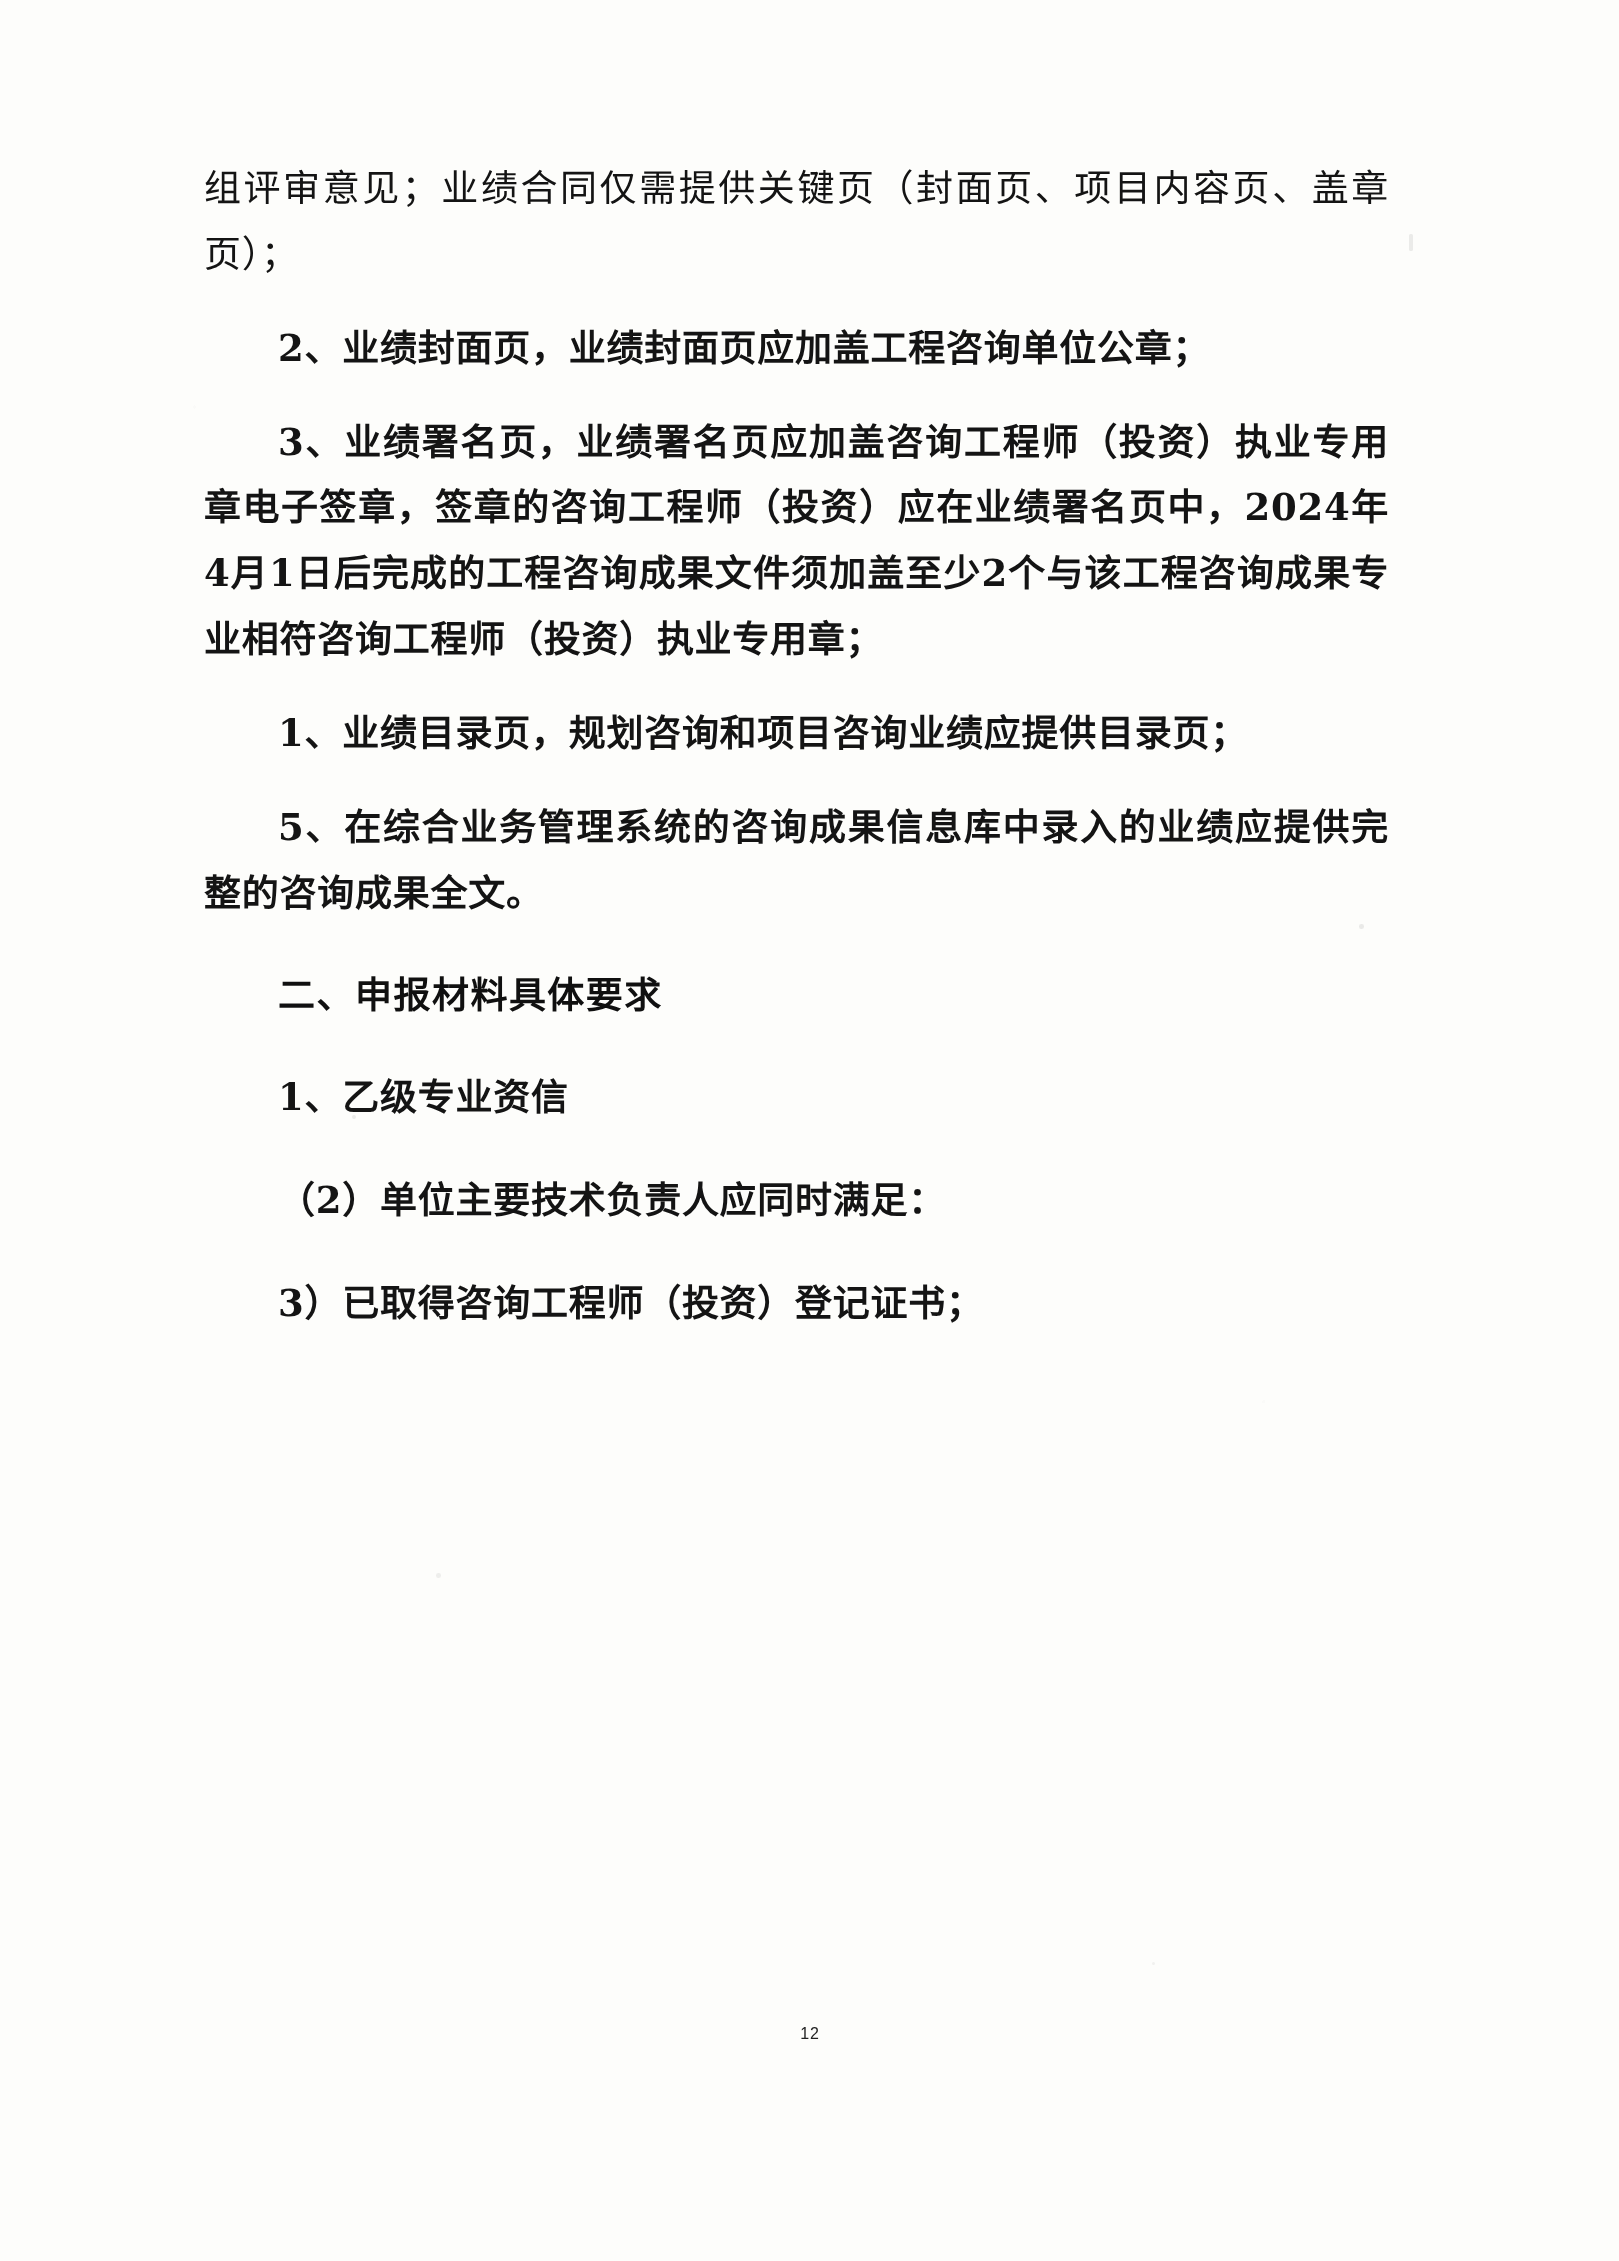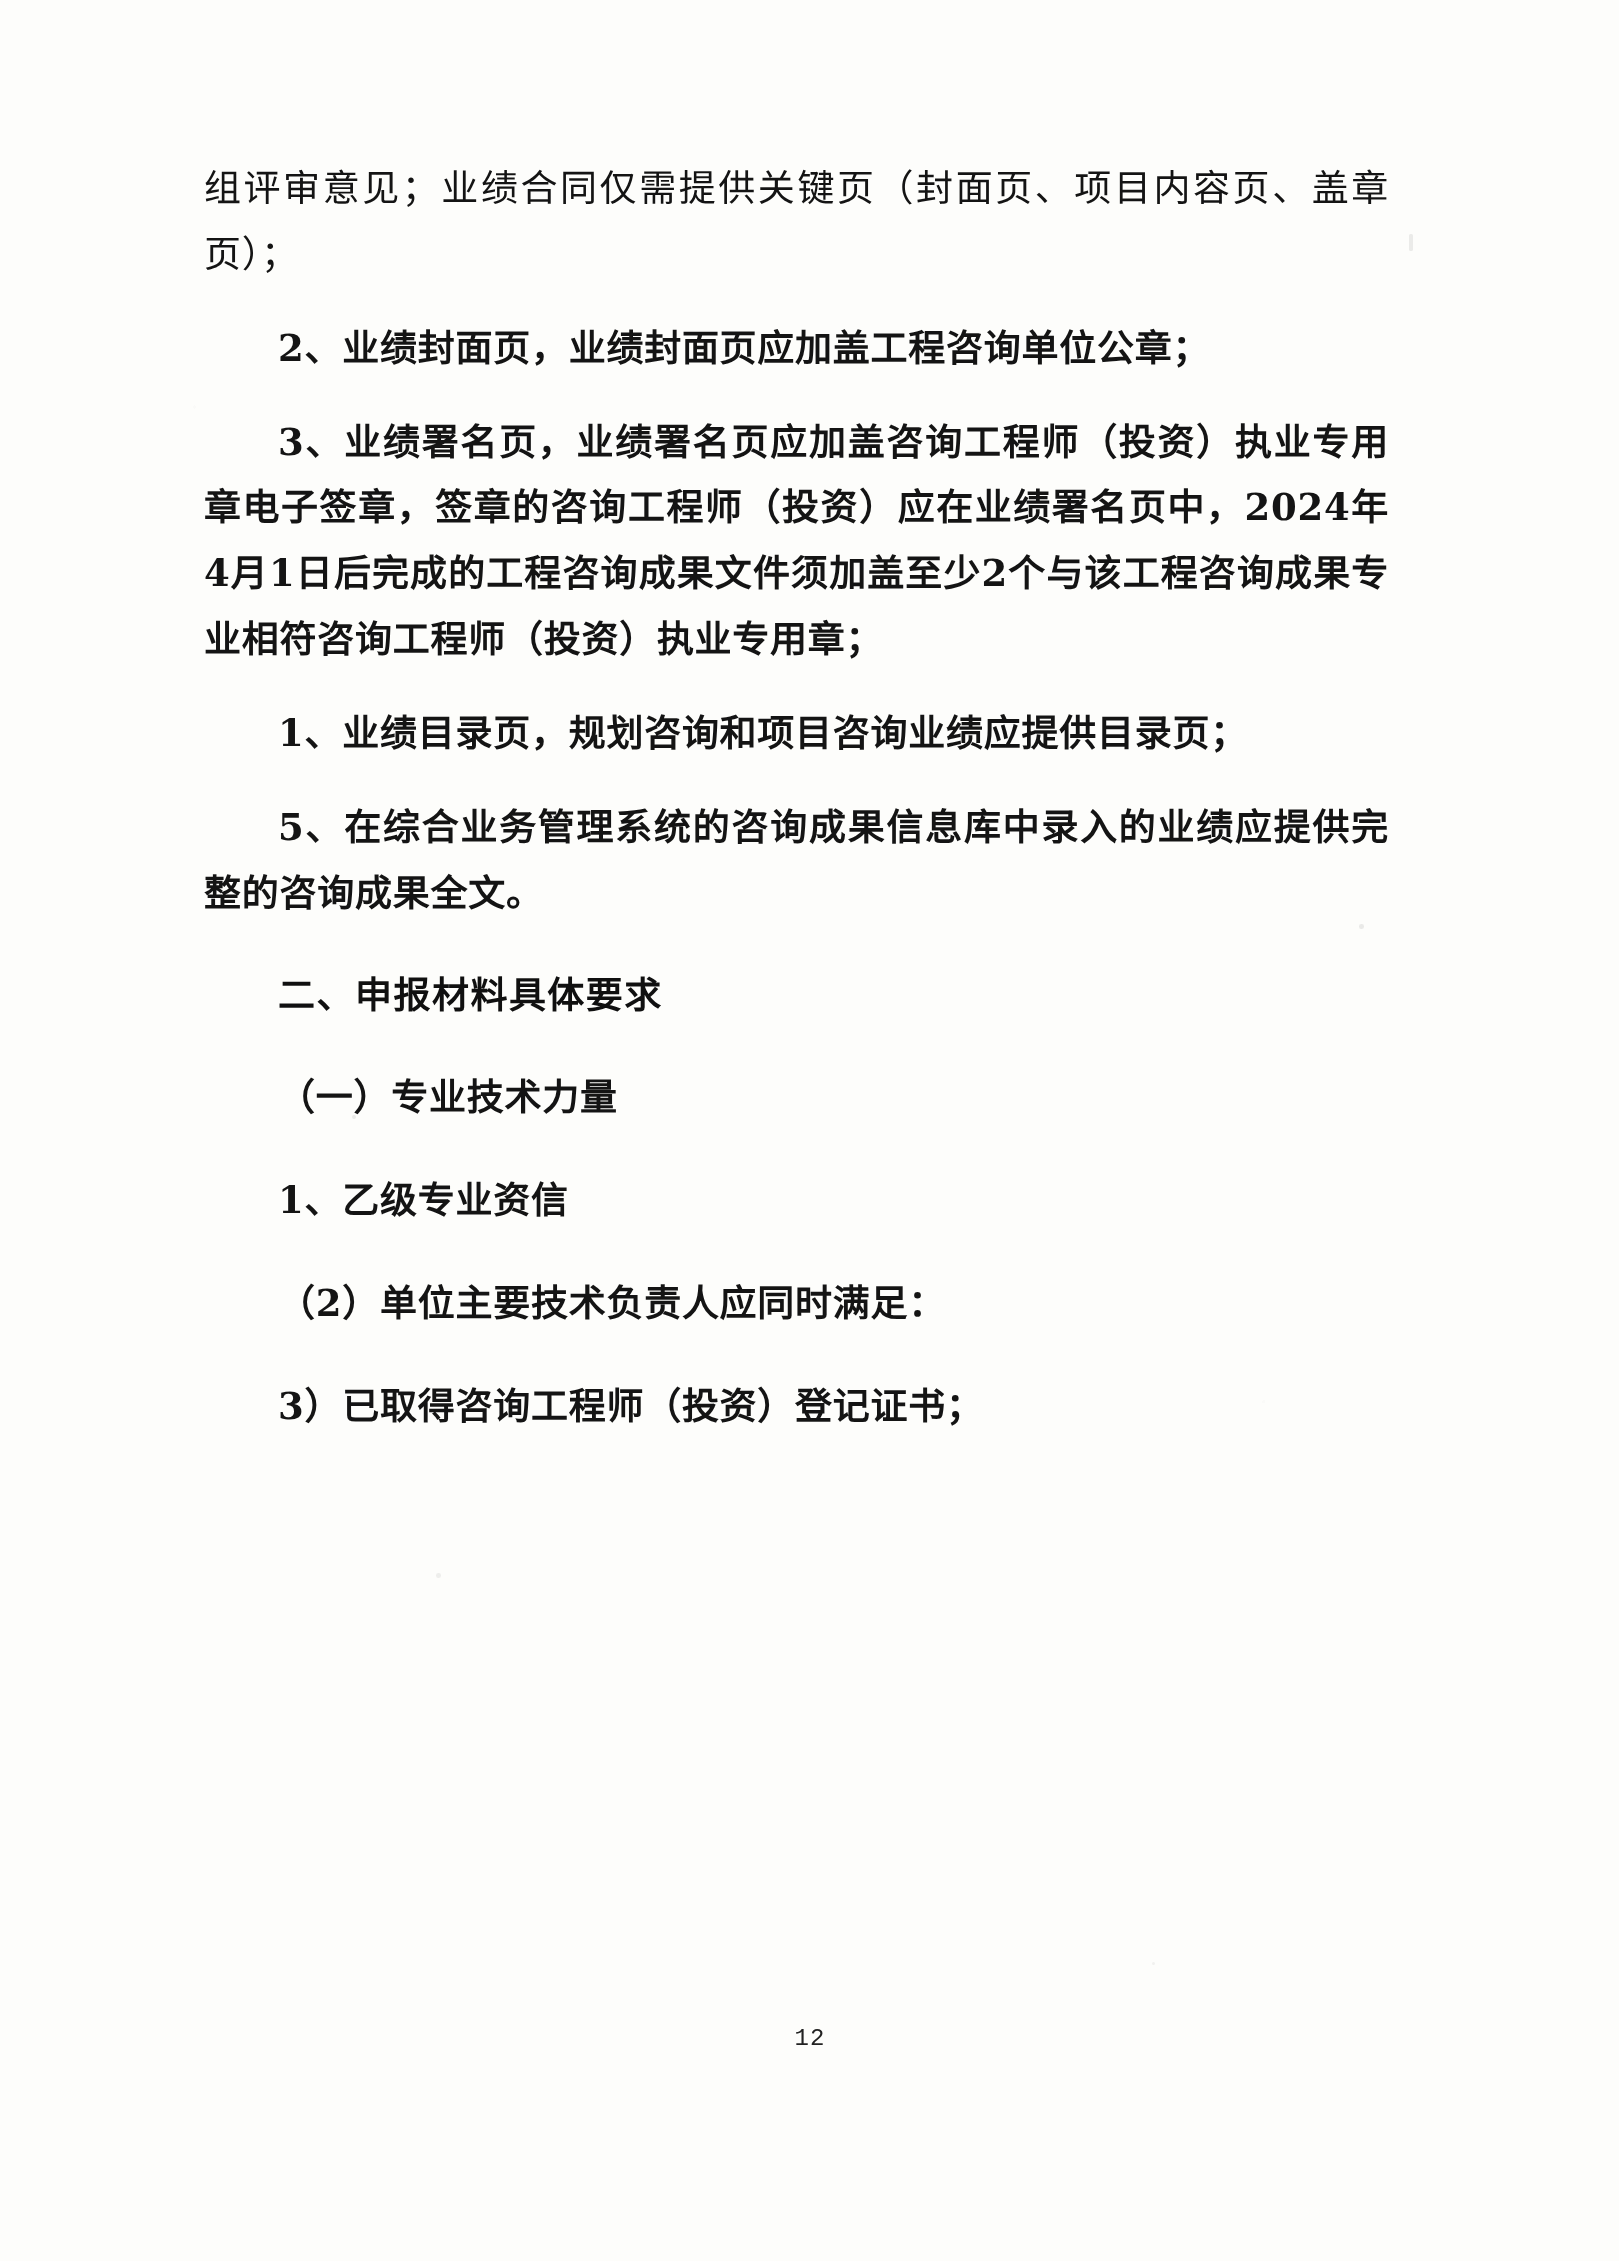--- a/index.html
+++ b/index.html
@@ -52,22 +52,22 @@
     text-indent: 2em;
     color: #101010;
   }
   .gap-lg { margin-bottom: 37px; }
   .page-number {
     position: absolute;
     left: 0;
     right: 0;
     top: 2025px;
     text-align: center;
-    font-family: Liberation Mono, monospace;
-    font-size: 24px;
+    font-family: Liberation Sans, sans-serif;
+    font-size: 16px;
     color: #222;
     letter-spacing: 0.05em;
   }
   
   .speck {
     position: absolute;
     background: rgba(30,30,30,0.22);
     border-radius: 50%;
   }
   .s1 { left: 1409px; top: 234px; width: 3.9px; height: 17px; border-radius: 1.6px; opacity: .35; }
@@ -94,21 +94,20 @@
     <p class="para indent">2、业绩封面页，业绩封面页应加盖工程咨询单位公章；</p>
 
     <p class="para indent">3、业绩署名页，业绩署名页应加盖咨询工程师（投资）执业专用章电子签章，签章的咨询工程师（投资）应在业绩署名页中，2024年4月1日后完成的工程咨询成果文件须加盖至少2个与该工程咨询成果专业相符咨询工程师（投资）执业专用章；</p>
 
     <p class="para indent">1、业绩目录页，规划咨询和项目咨询业绩应提供目录页；</p>
 
     <p class="para indent gap-lg">5、在综合业务管理系统的咨询成果信息库中录入的业绩应提供完整的咨询成果全文。</p>
 
     <p class="heading gap-lg">二、申报材料具体要求</p>
 
-    <p class="para indent gap-lg">（一）专业技术力量</p>
 
     <p class="para indent gap-lg">1、乙级专业资信</p>
 
     <p class="para indent gap-lg">（2）单位主要技术负责人应同时满足：</p>
 
     <p class="para indent gap-lg">3）已取得咨询工程师（投资）登记证书；</p>
 
 
 
   </div>

